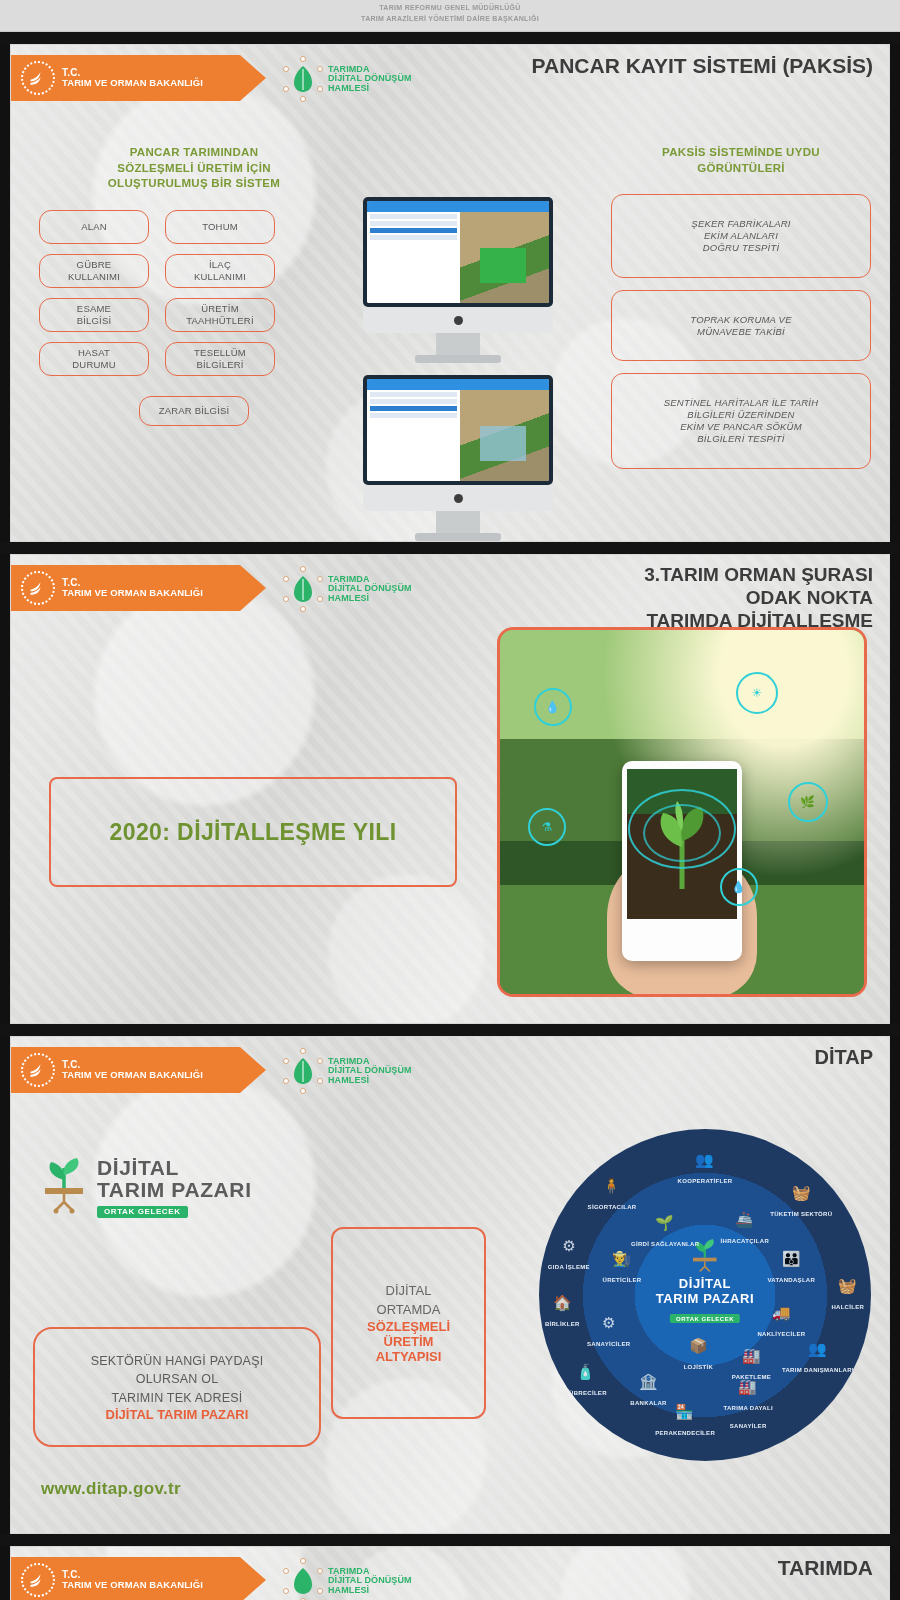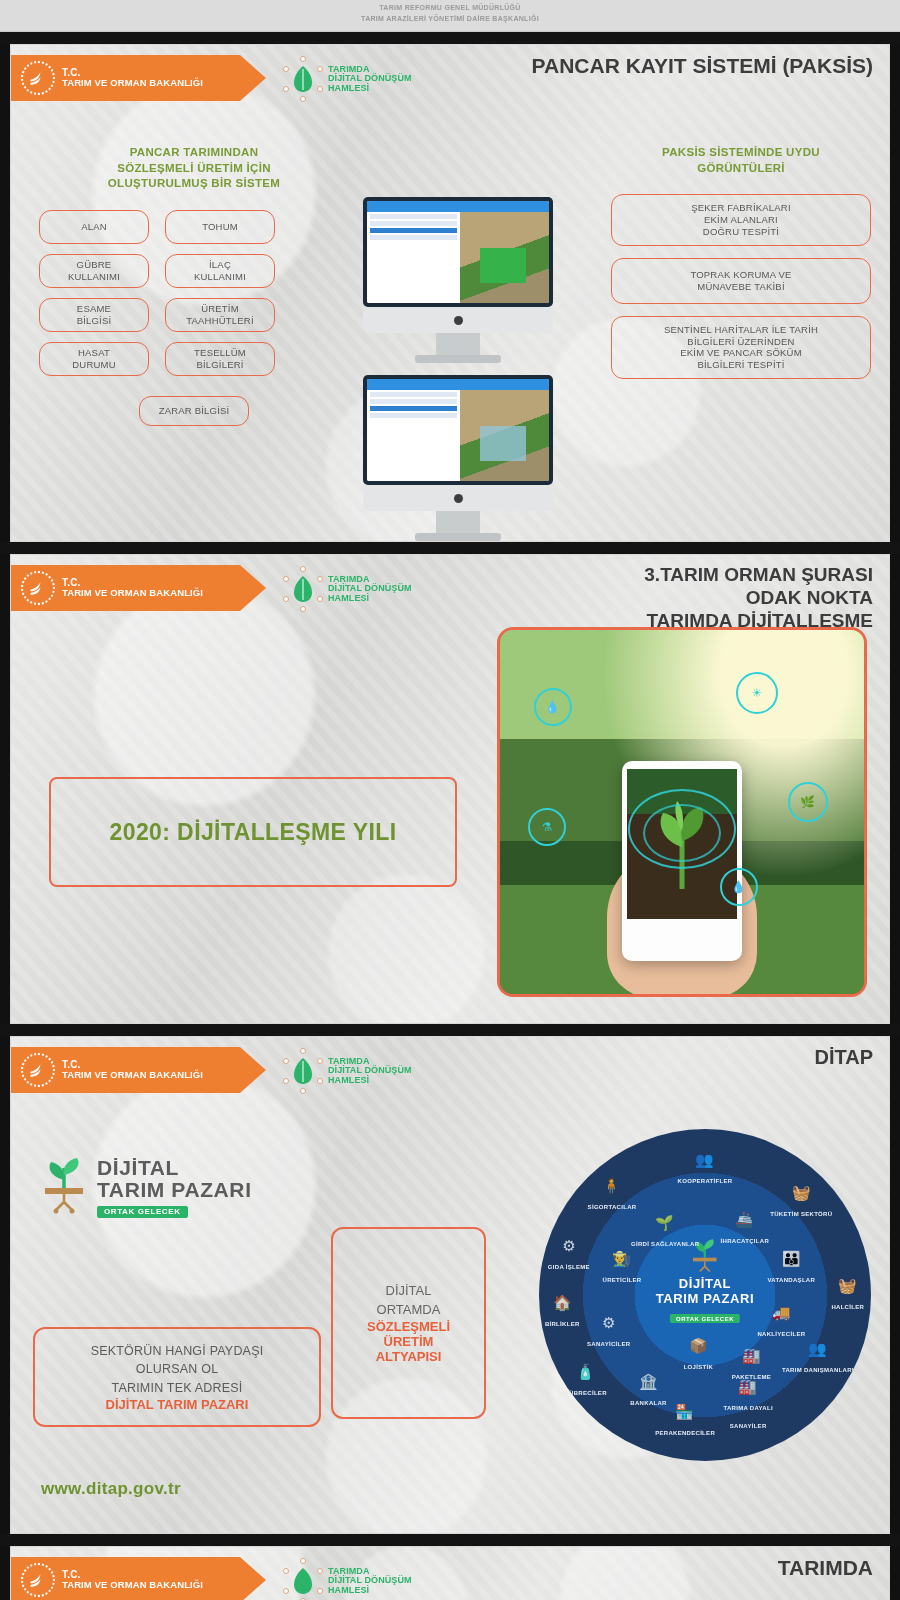--- a/index.html
+++ b/index.html
@@ -86,21 +86,21 @@
     display:flex;align-items:center;justify-content:center; letter-spacing:.2px;
   }
   #s1-left{ position:absolute; left:28px; top:100px; width:310px; }
   #s1-left .grid{ display:flex; flex-wrap:wrap; gap:10px 16px; margin-top:18px; }
   #s1-left .pill{ width:110px; height:34px; }
   #s1-left .last{ width:100%; display:flex; justify-content:center; margin-top:10px; }
   #s1-left .last .pill{ width:110px; height:30px; }
 
   #s1-right{ position:absolute; right:18px; top:100px; width:260px; }
   #s1-right .plist{ margin-top:18px; display:flex; flex-direction:column; gap:12px; }
-  #s1-right .pill{ width:100%; padding:7px 6px; min-height:46px; }
+  #s1-right .pill{ width:100%; padding:23px 6px; min-height:46px;font-style:italic; }
 
   
   .monitor{ position:absolute; }
   .mon-screen{
     background:#1c2b3a; border-radius:5px; padding:4px;
   }
   .mon-ui{ display:flex; height:100%; background:#fff; border-radius:2px; overflow:hidden; }
   .mon-ui .topbar{ height:11px; background:#2f8fe0; }
   .mon-left{ flex:1.05; background:#fff; }
   .mon-right{ flex:1; background:linear-gradient(160deg,#b9a477 0 45%,#4e8a3a 45% 72%,#9c8f6a 72% 100%); position:relative;}
@@ -150,21 +150,21 @@
   .dtp-words{ line-height:1.04; }
   .dtp-words .w1{ font-size:21px;font-weight:bold;color:#5c5c5c;letter-spacing:.6px;}
   .dtp-words .w2{ font-size:21px;font-weight:bold;color:#5c5c5c;letter-spacing:.6px;}
   .dtp-badge{ display:inline-block;background:#2cb36a;color:#fff;font-size:8px;
     font-weight:bold;padding:2px 7px;border-radius:2px;margin-top:3px;letter-spacing:.6px;}
   .box3{
     position:absolute; border:2px solid #e86a4a; border-radius:12px;
     display:flex;flex-direction:column;align-items:center;justify-content:center;
     text-align:center;
   }
-  #s3-claim{ left:22px; top:290px; width:288px; height:100px; }
+  #s3-claim{ left:22px; top:290px; width:288px; height:120px;border-radius:19px; }
   #s3-claim .line{ color:#5b5b5b; font-size:12.5px; line-height:1.45; letter-spacing:.2px;}
   #s3-claim .hl{ color:#e8603a; font-weight:bold; font-size:13px; }
   #s3-infra{ left:320px; top:190px; width:155px; height:192px; }
   #s3-infra .line{ color:#666; font-size:13px; line-height:1.42; }
   #s3-infra .hl{ color:#e8603a; font-weight:bold; font-size:13px; }
   .site-url{ position:absolute; left:30px; top:442px; color:#6f9331;
      font-size:17px; font-weight:bold; letter-spacing:.3px; }
 
   
   .wheel{

